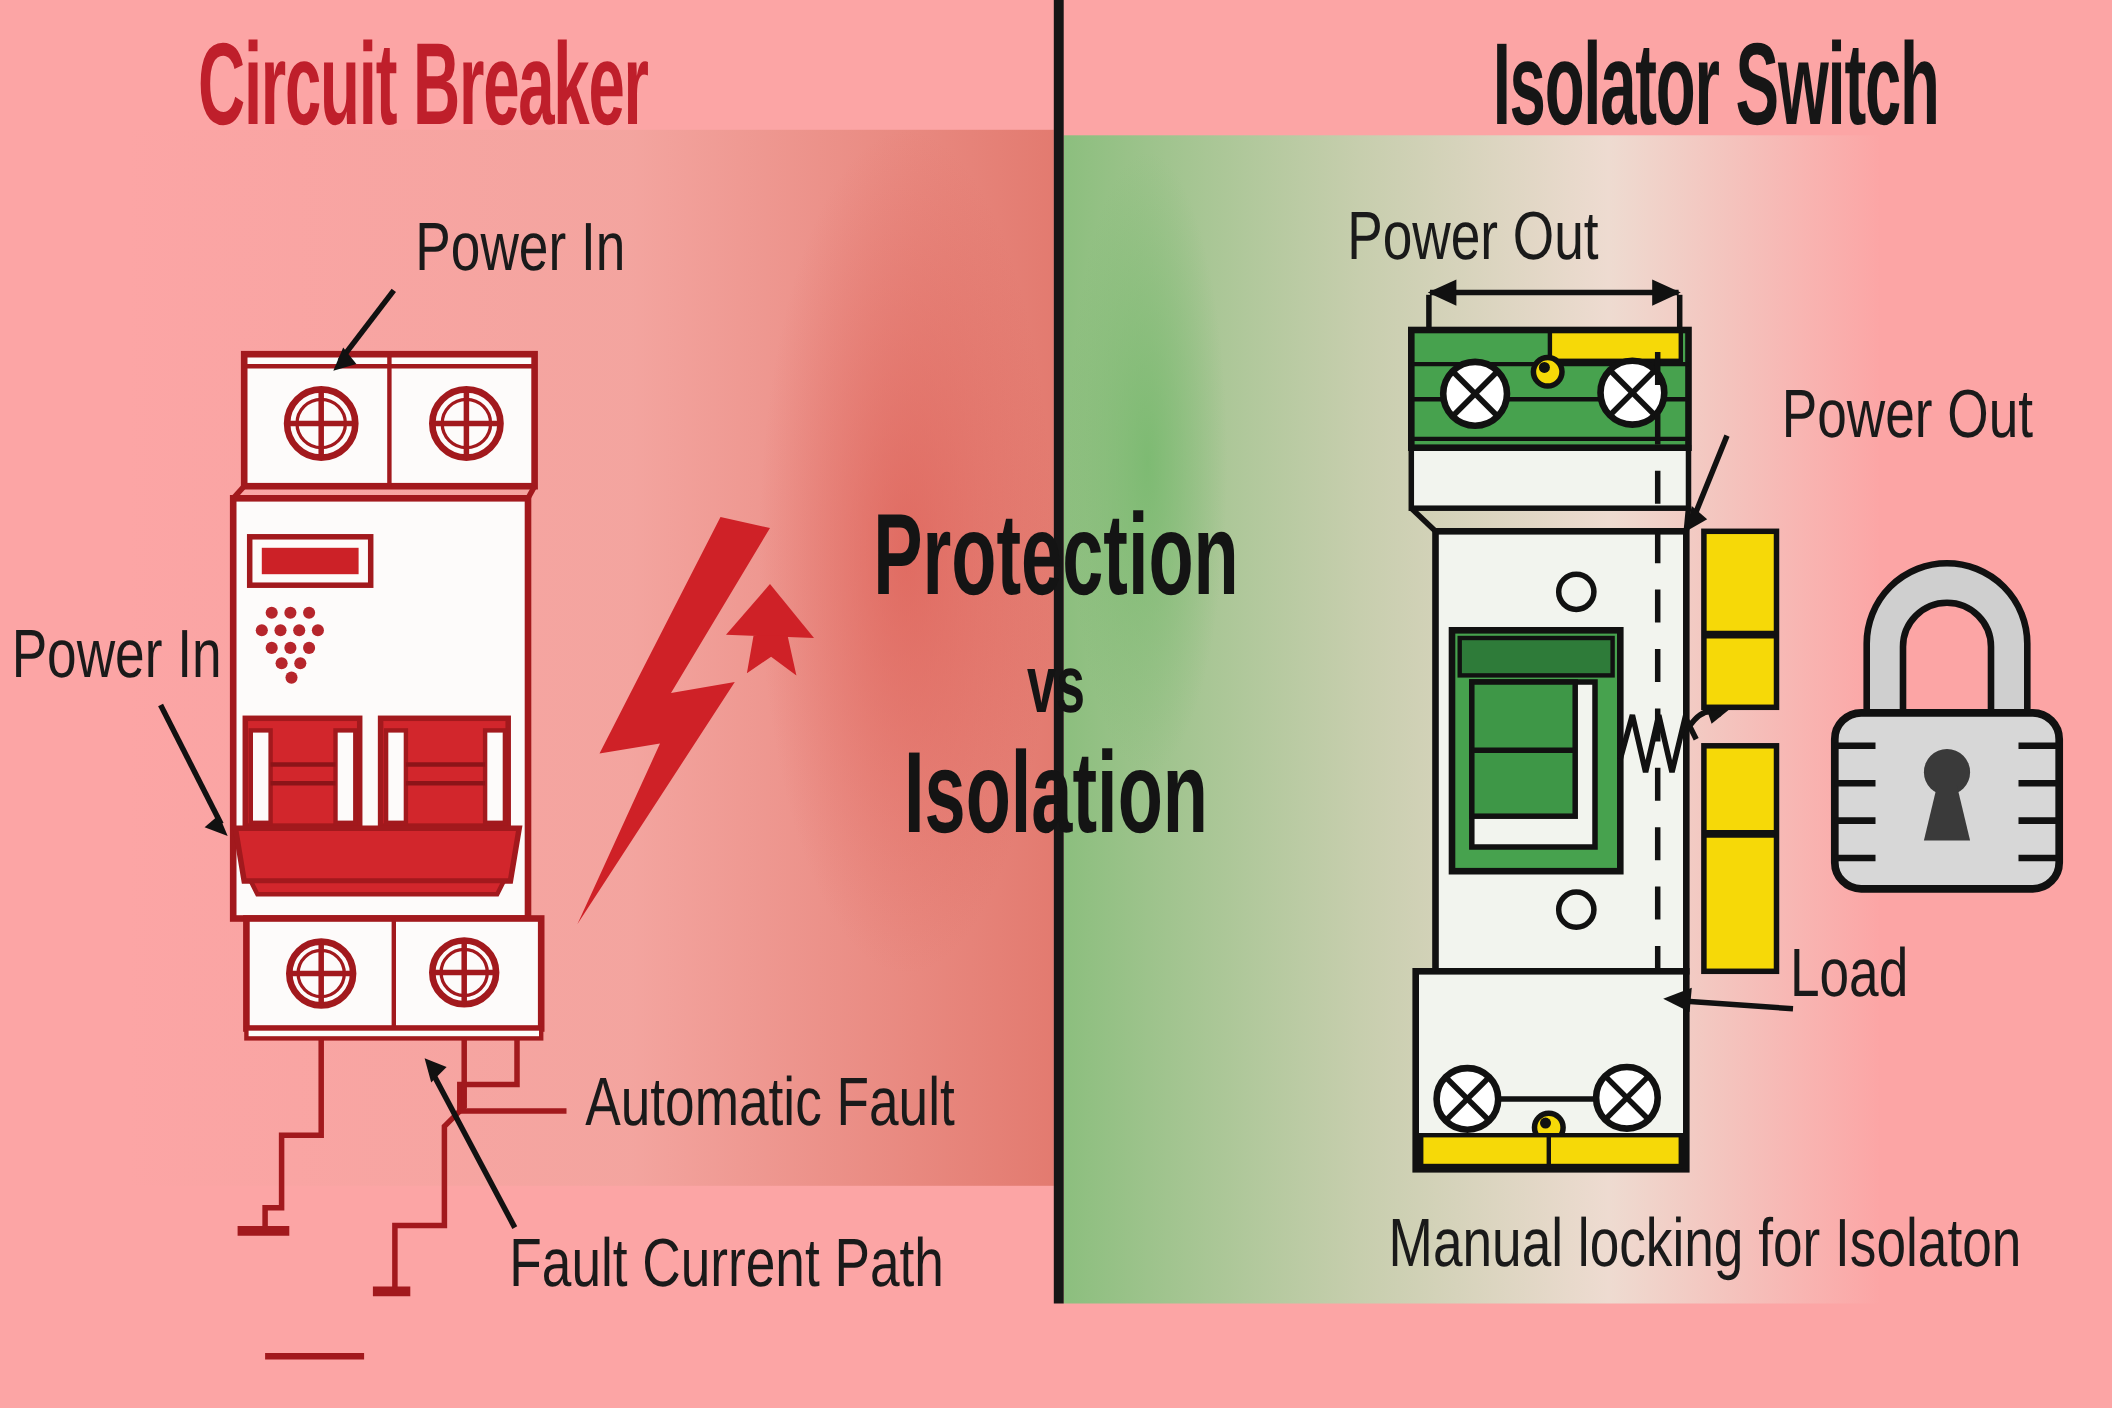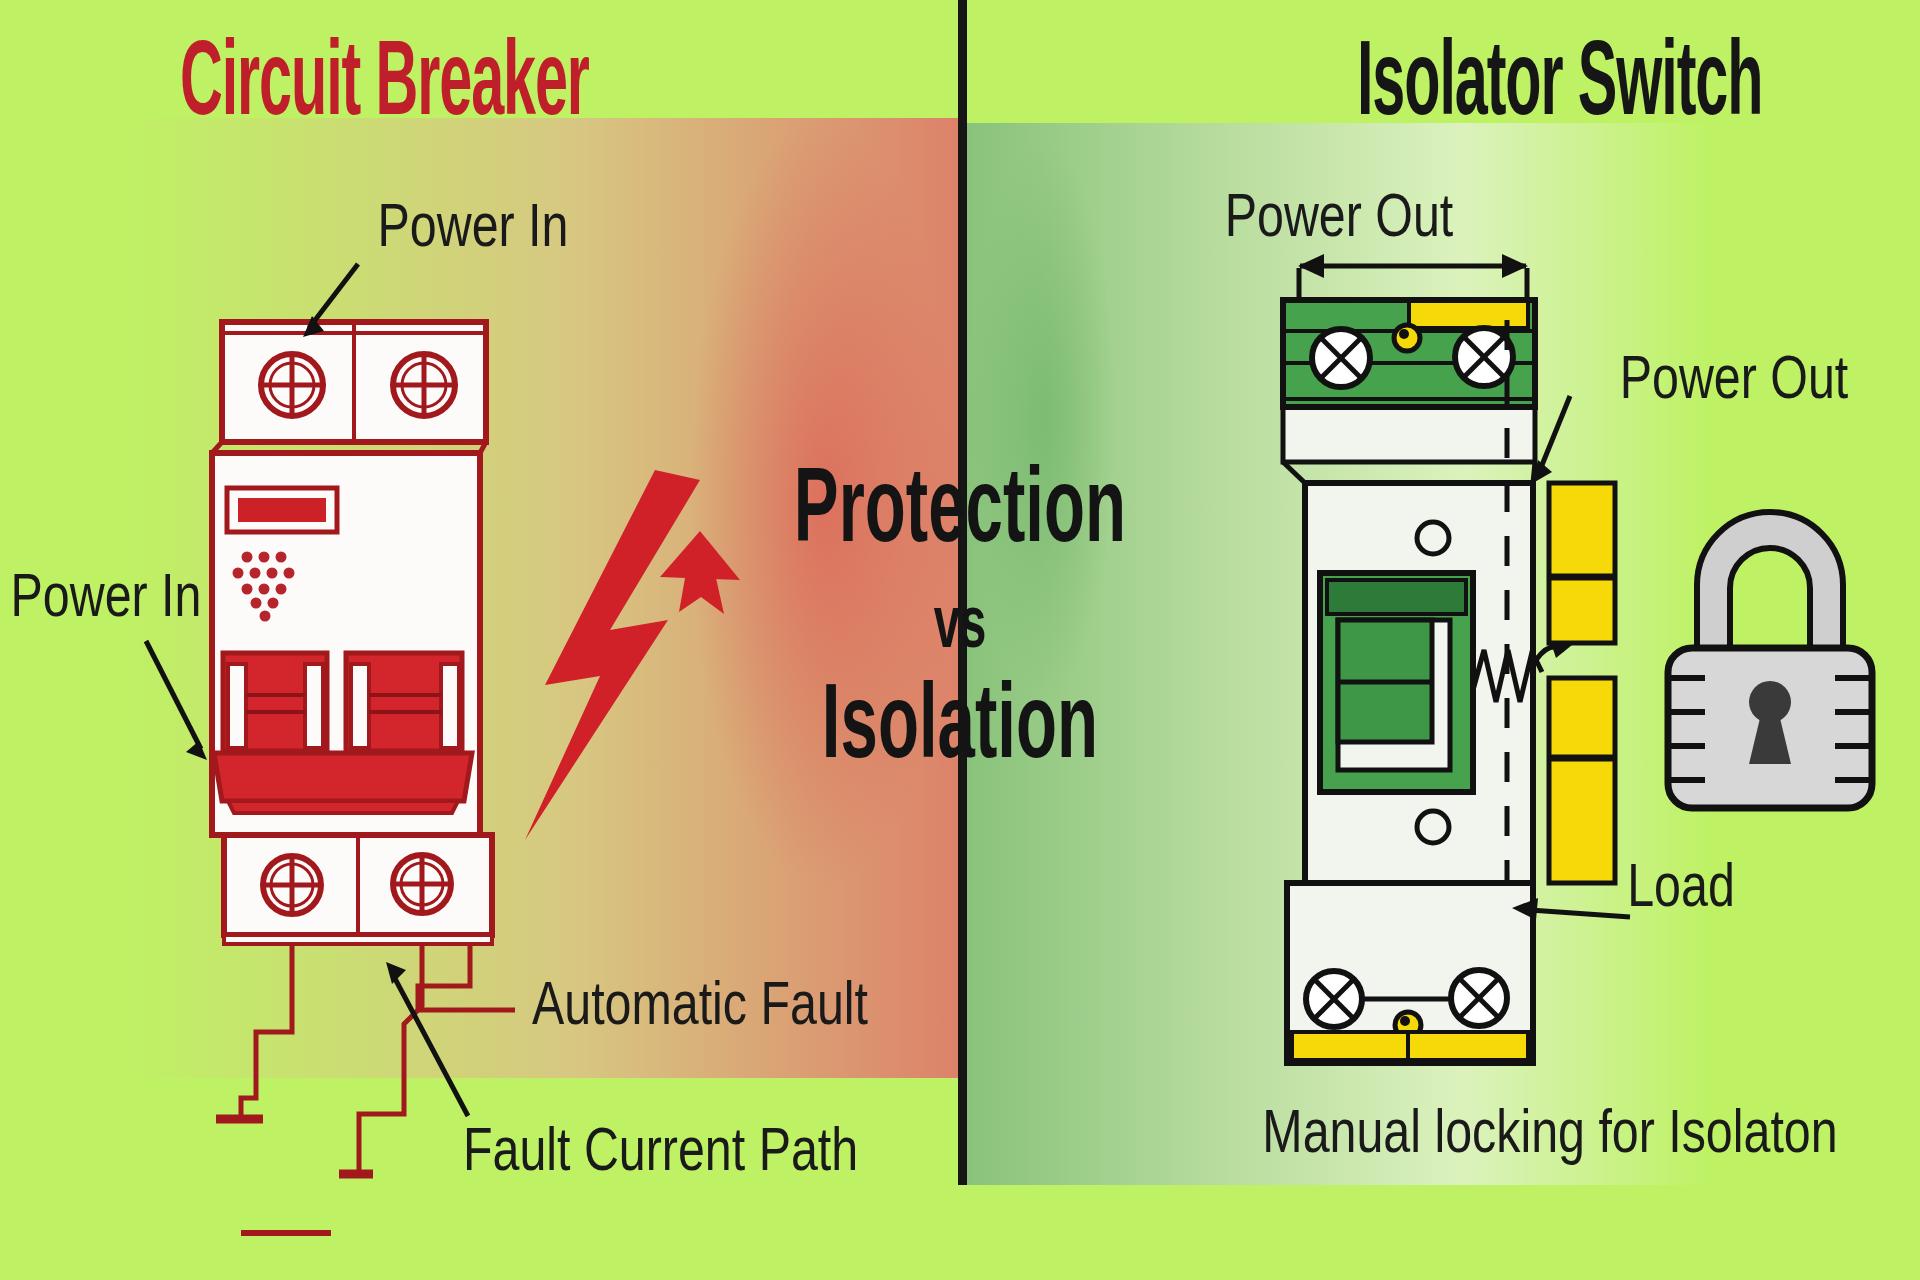--- a/index.html
+++ b/index.html
@@ -1,17 +1,17 @@
 <!DOCTYPE html>
 <html><head>
 <meta charset="utf-8">
 <style>
   html,body{margin:0;padding:0;background:#ffffff;width:1920px;height:1280px;overflow:hidden;
             font-family:"Liberation Sans", sans-serif;}
-  #canvas{position:relative;width:1920px;height:1280px;background:#bef264;}
+  #canvas{position:relative;width:1920px;height:1280px;background:#fca5a5;}
 
   
   #bg-red{position:absolute;left:0;top:118px;width:958px;height:960px;
     background:
       radial-gradient(closest-side at 86% 40%, rgba(220,95,85,0.70), rgba(220,95,85,0) 100%),
       linear-gradient(to right, rgba(244,214,210,0) 12%, rgba(236,164,154,0.55) 60%, rgba(224,118,106,0.90) 100%);}
   #bg-red-corner{position:absolute;left:0;top:0;width:300px;height:240px;
     background:radial-gradient(closest-side at 0% 0%, rgba(205,55,42,0.95), rgba(205,55,42,0) 95%);}
   #bg-green{position:absolute;left:967px;top:123px;width:953px;height:1062px;
     background:

